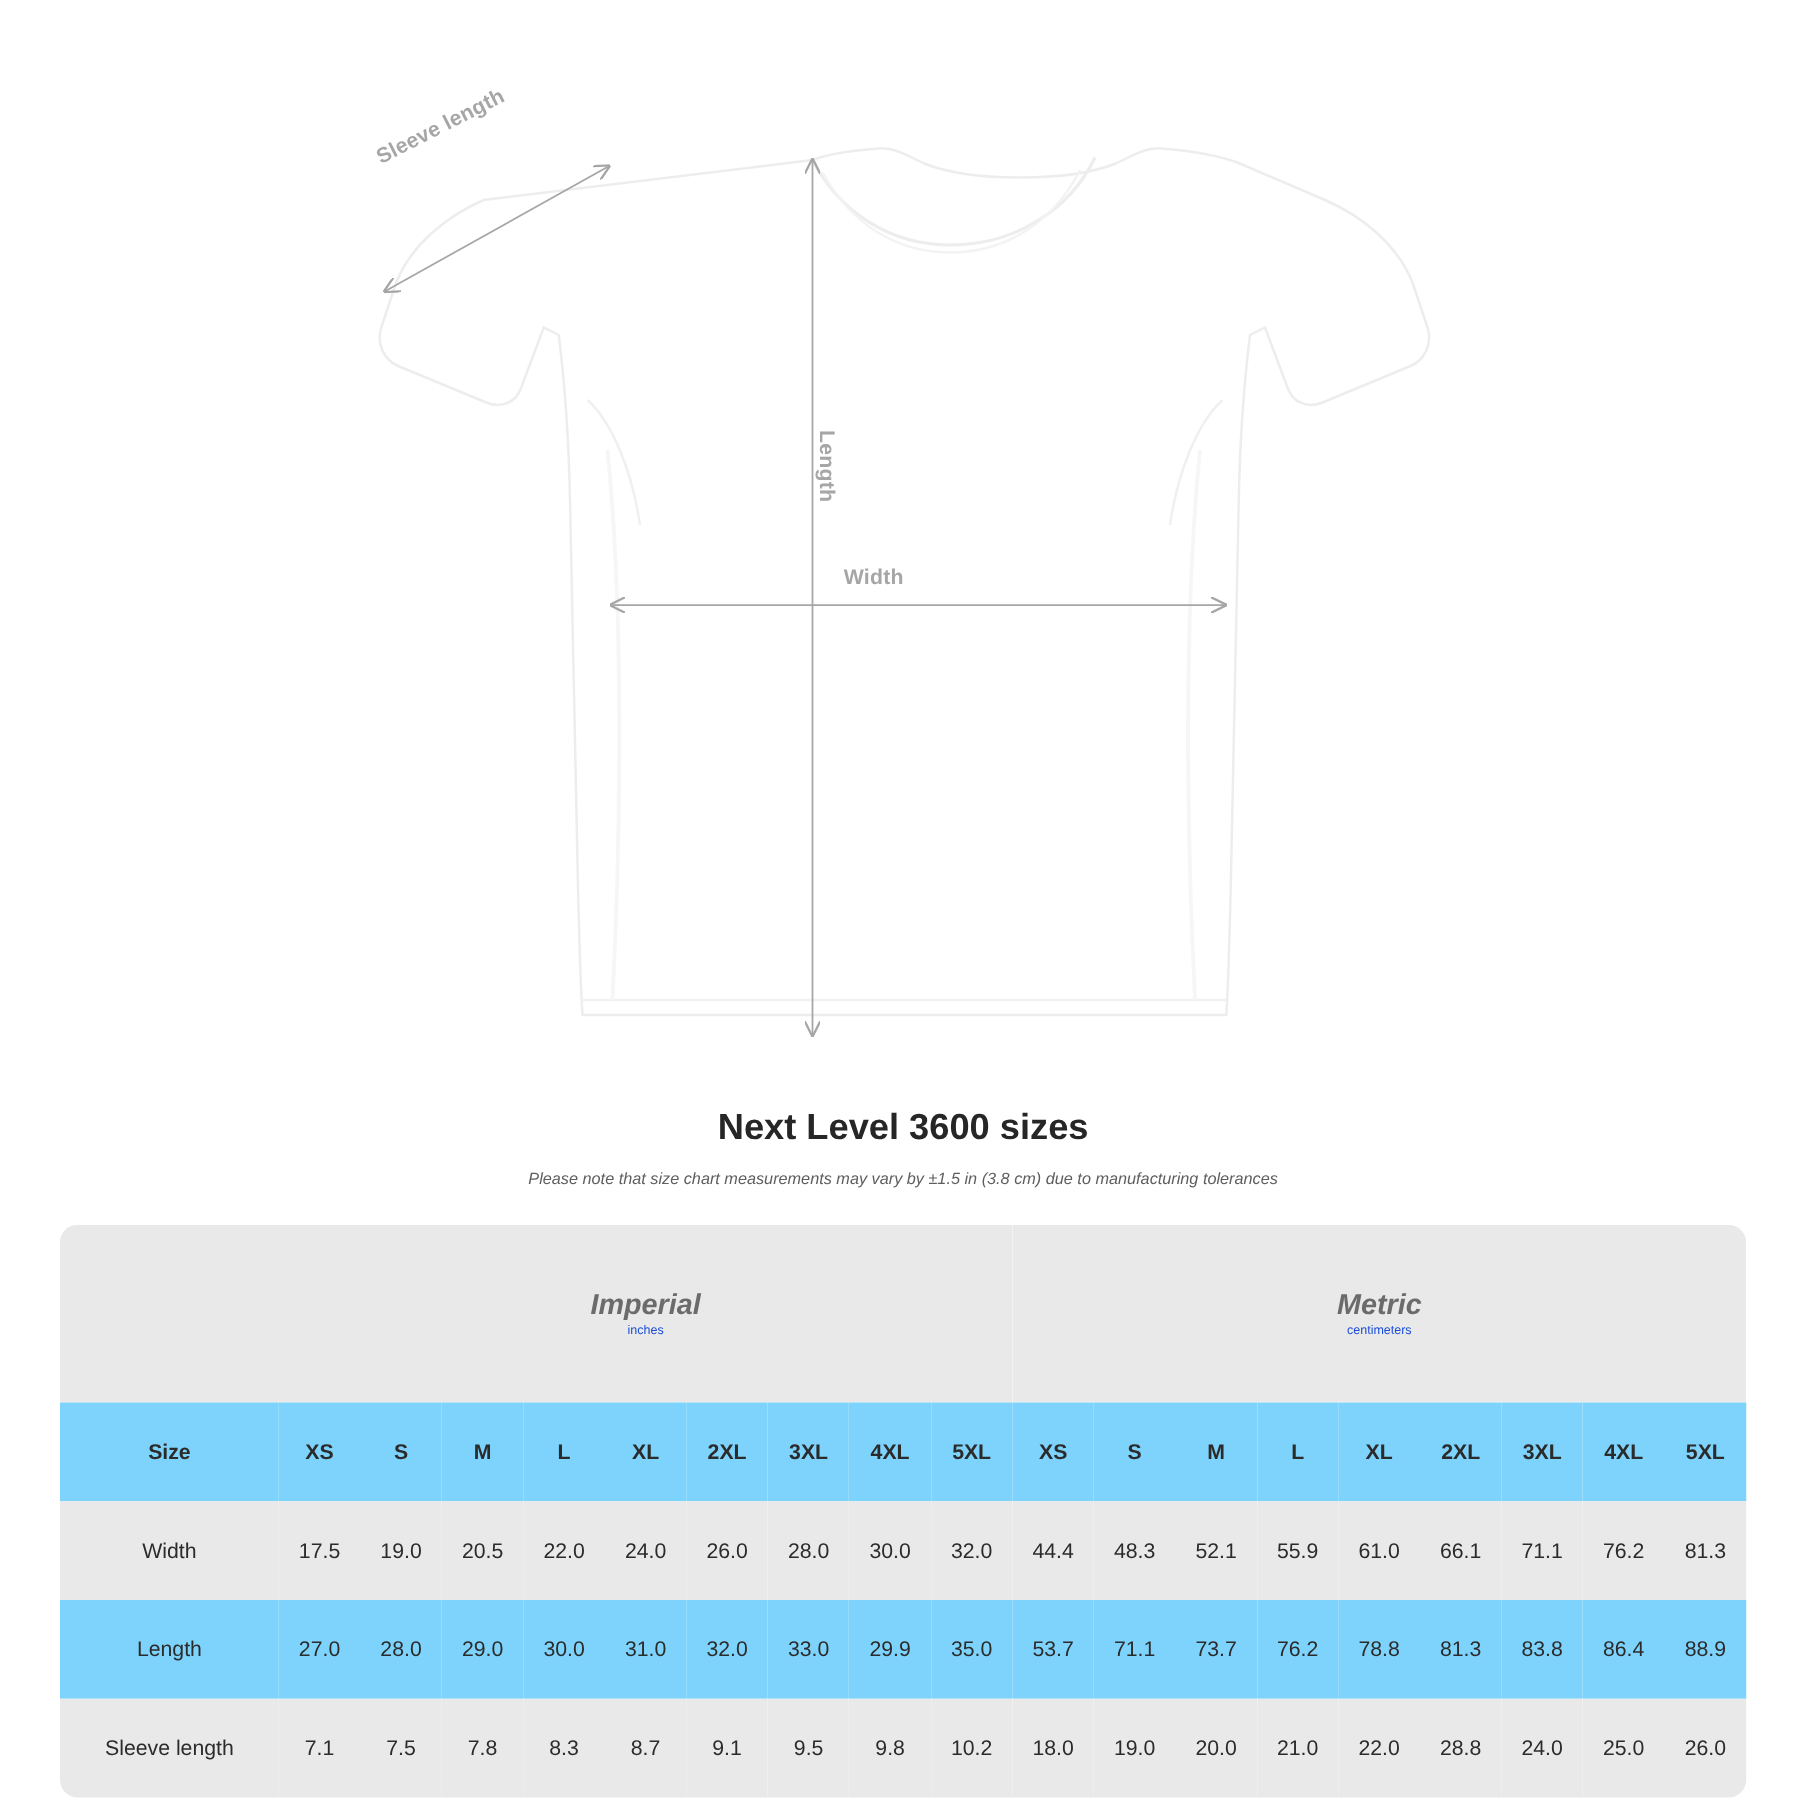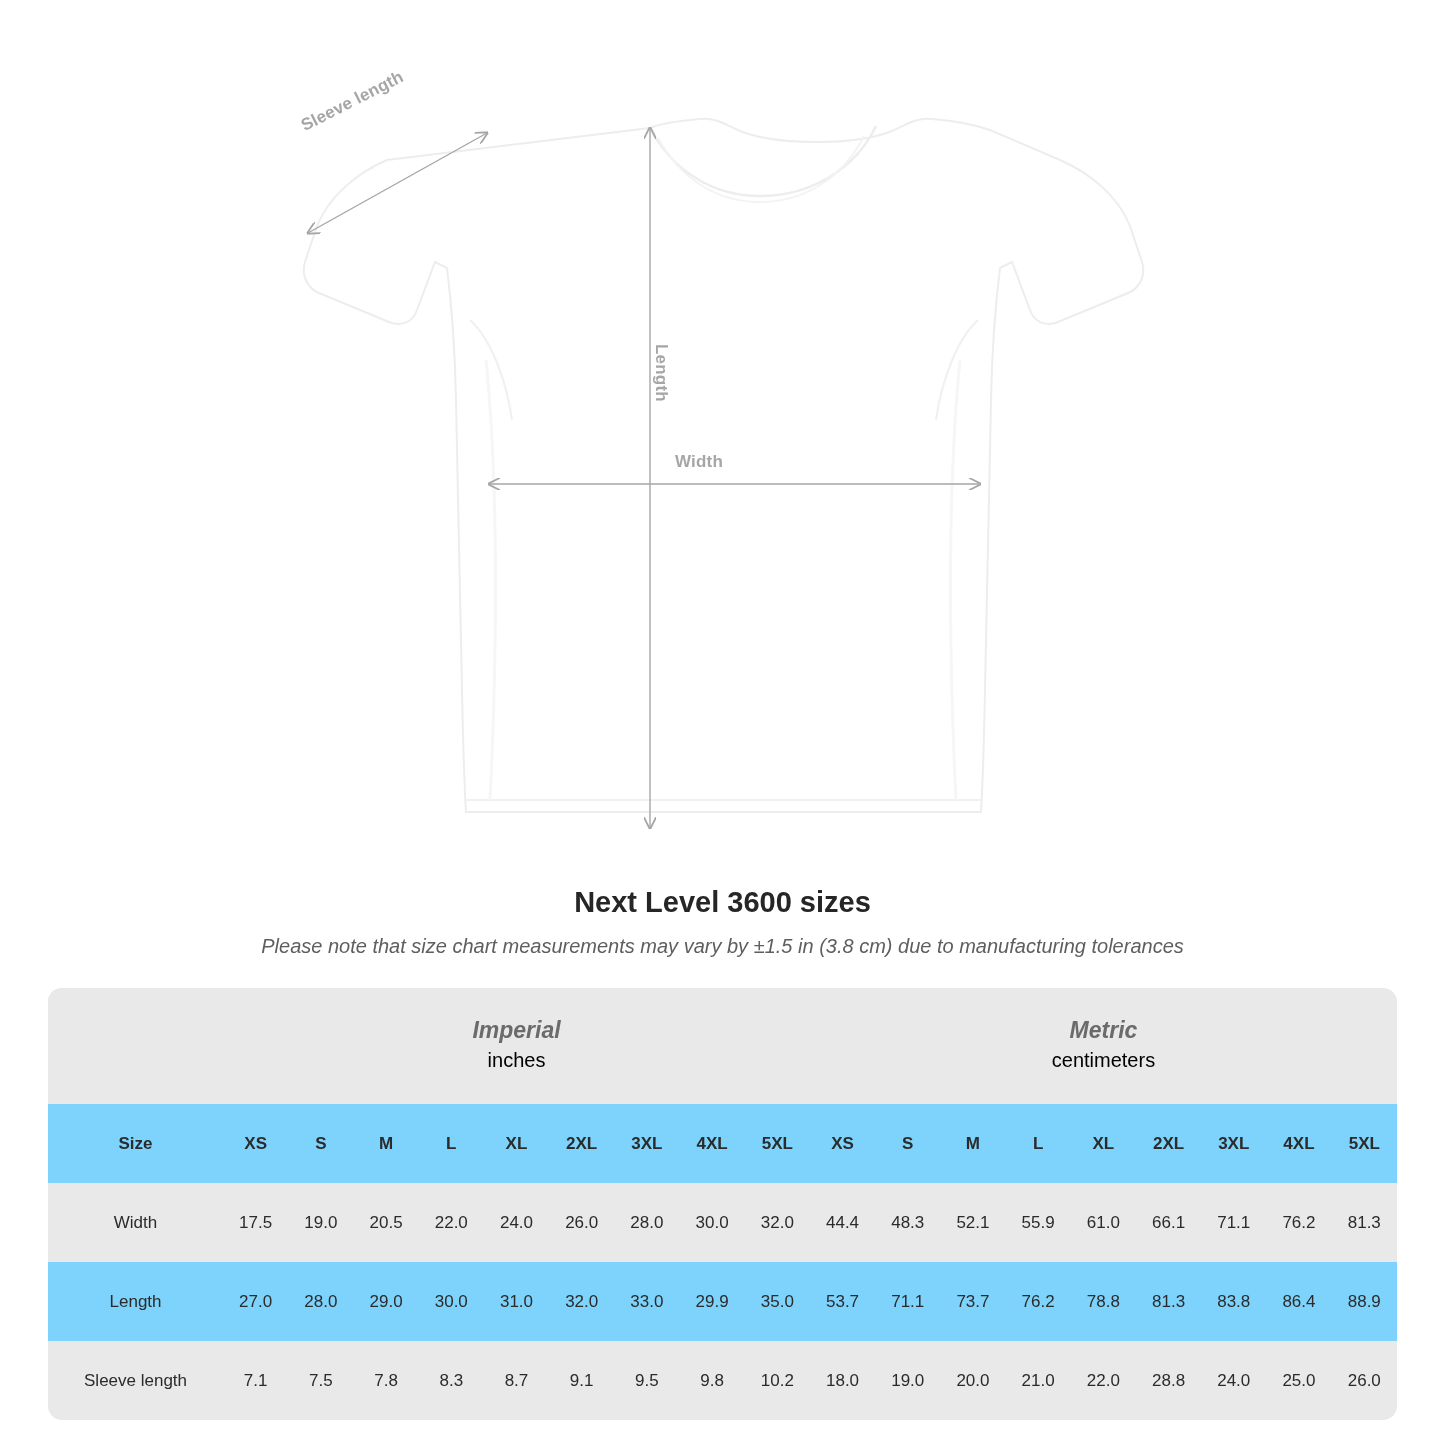--- a/index.html
+++ b/index.html
@@ -57,21 +57,21 @@
     text-align: center;
     margin-top: 26px;
   }
   .chart-title {
     font-size: 29px;
     font-weight: bold;
     color: #262626;
     margin: 0;
   }
   .chart-note {
-    font-size: 20px;
+    font-size: 13px;
     font-style: italic;
     color: #5e5e5e;
     margin-top: 16px;
   }
 
   
   .table-wrap {
     margin: 30px 48px 0 48px;
   }
   table.size-table {
@@ -82,33 +82,33 @@
   table.size-table td, table.size-table th {
     text-align: center;
     font-size: 17px;
     font-weight: normal;
     color: #2b2b2b;
     padding: 0;
     height: 79px;
     vertical-align: middle;
   }
   .unit-head {
-    height: 116px;
+    height: 142px;
     background: #e9e9e9;
   }
   .unit-head .u-sys {
     font-size: 23px;
     font-style: italic;
     font-weight: bold;
     color: #6b6b6b;
     line-height: 1.25;
   }
   .unit-head .u-unit {
-    font-size: 20px;
-    color: #000000;
+    font-size: 10px;
+    color: #1d4ed8;
     line-height: 1.6;
   }
   .corner-cell {
     background: #e9e9e9;
   }
   tr.row-size td {
     background: #ffffff;
     font-weight: bold;
     font-size: 17px;
   }

